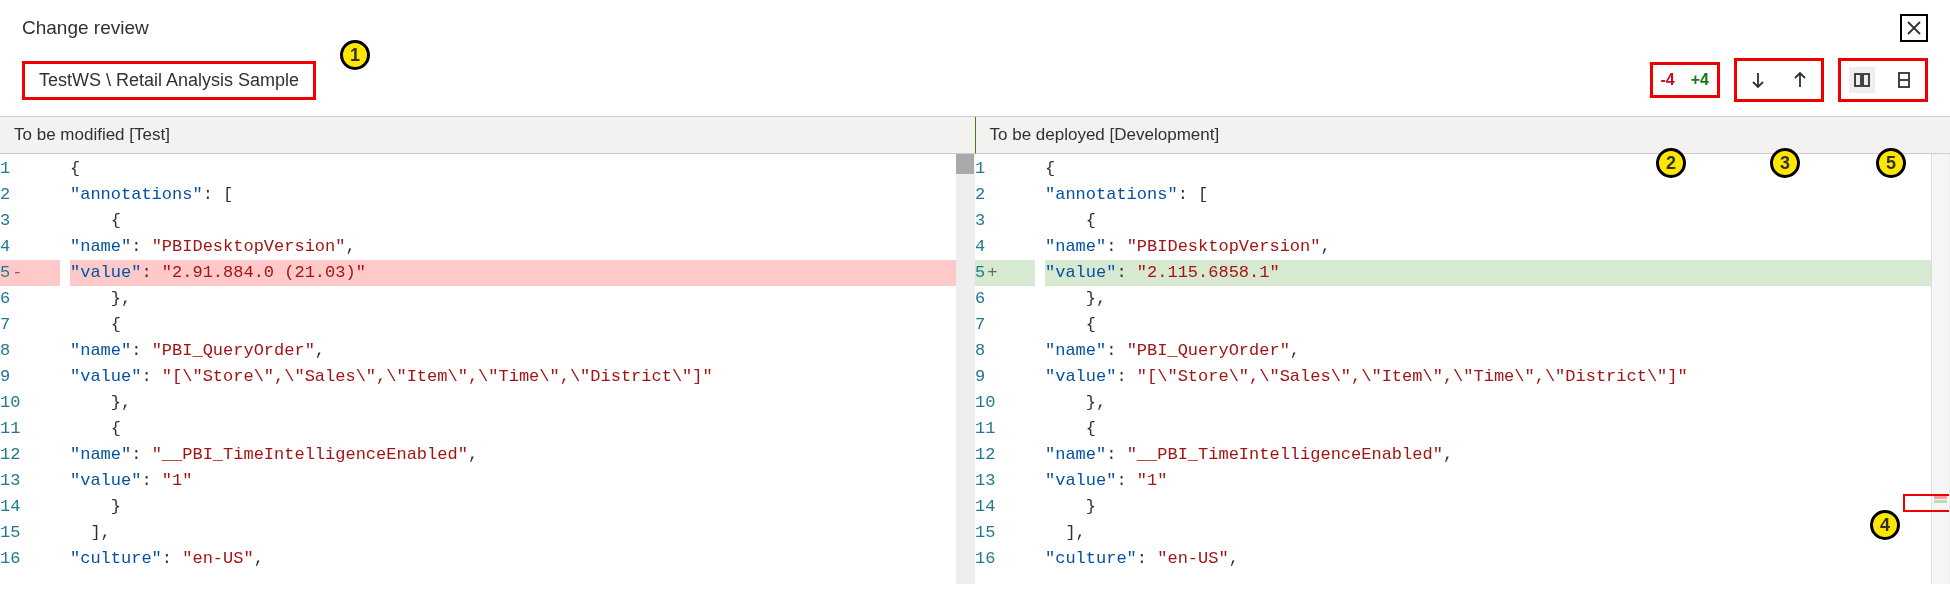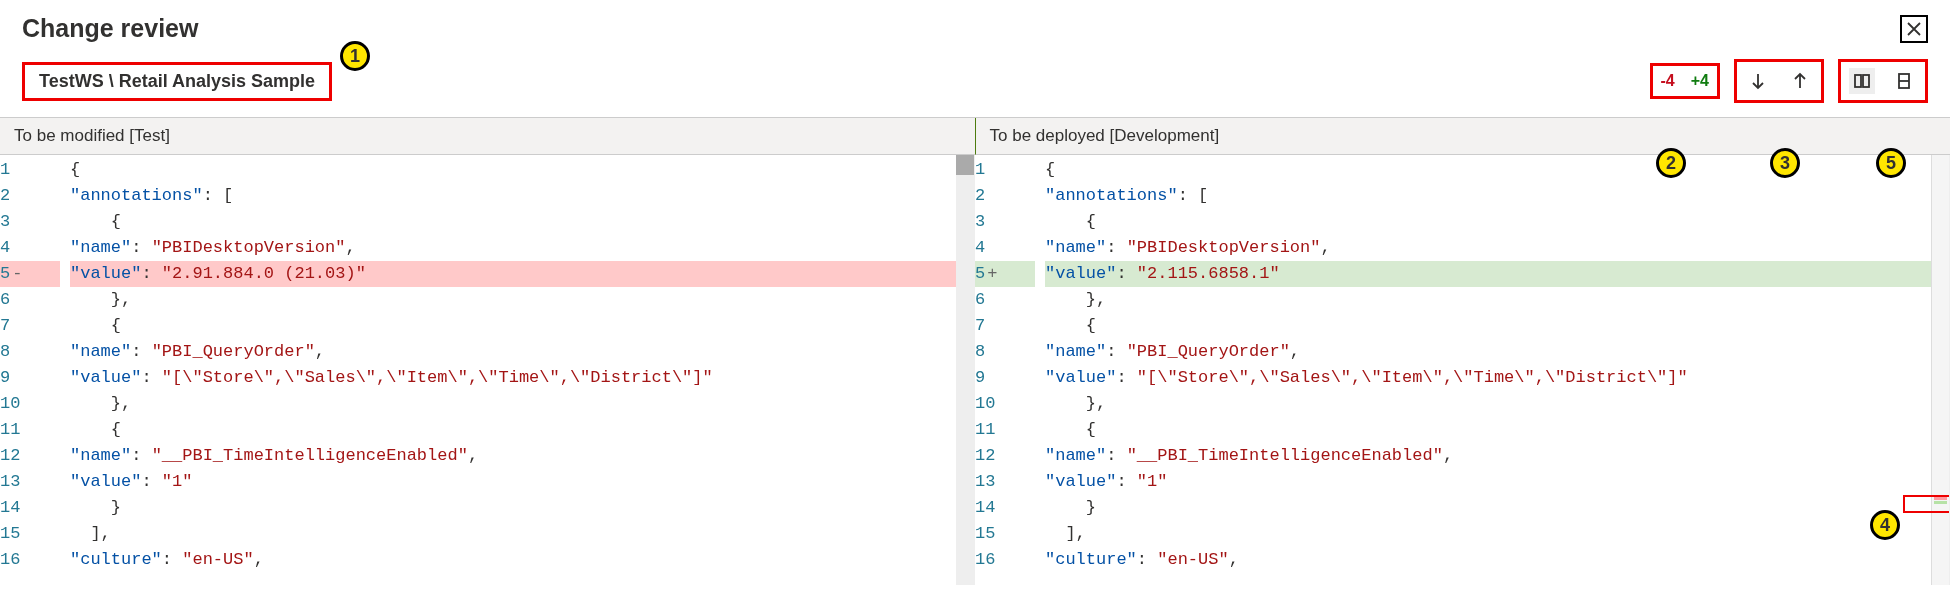--- a/index.html
+++ b/index.html
@@ -13,22 +13,22 @@
     overflow: hidden;
     position: relative;
   }
   .header {
     display: flex;
     align-items: center;
     justify-content: space-between;
     padding: 14px 22px 6px 22px;
   }
   .title {
-    font-size: 25px;
-    font-weight: 700;
+    font-size: 19px;
+    font-weight: 400;
   }
   .close-btn {
     width: 28px; height: 28px;
     border: 2px solid #000;
     display: flex; align-items: center; justify-content: center;
     cursor: pointer;
     font-size: 20px;
     line-height: 1;
   }
 
@@ -36,21 +36,21 @@
     display: flex;
     align-items: center;
     padding: 10px 22px 14px 22px;
     gap: 8px;
     position: relative;
   }
   .breadcrumb-box {
     border: 3px solid #e00;
     padding: 6px 14px;
     font-size: 18px;
-    font-weight: 700;
+    font-weight: 400;
   }
   .callout {
     position: absolute;
     width: 30px; height: 30px;
     border: 3px solid #000;
     border-radius: 50%;
     background: #ffe600;
     display: flex; align-items: center; justify-content: center;
     font-weight: 700;
     font-size: 18px;

